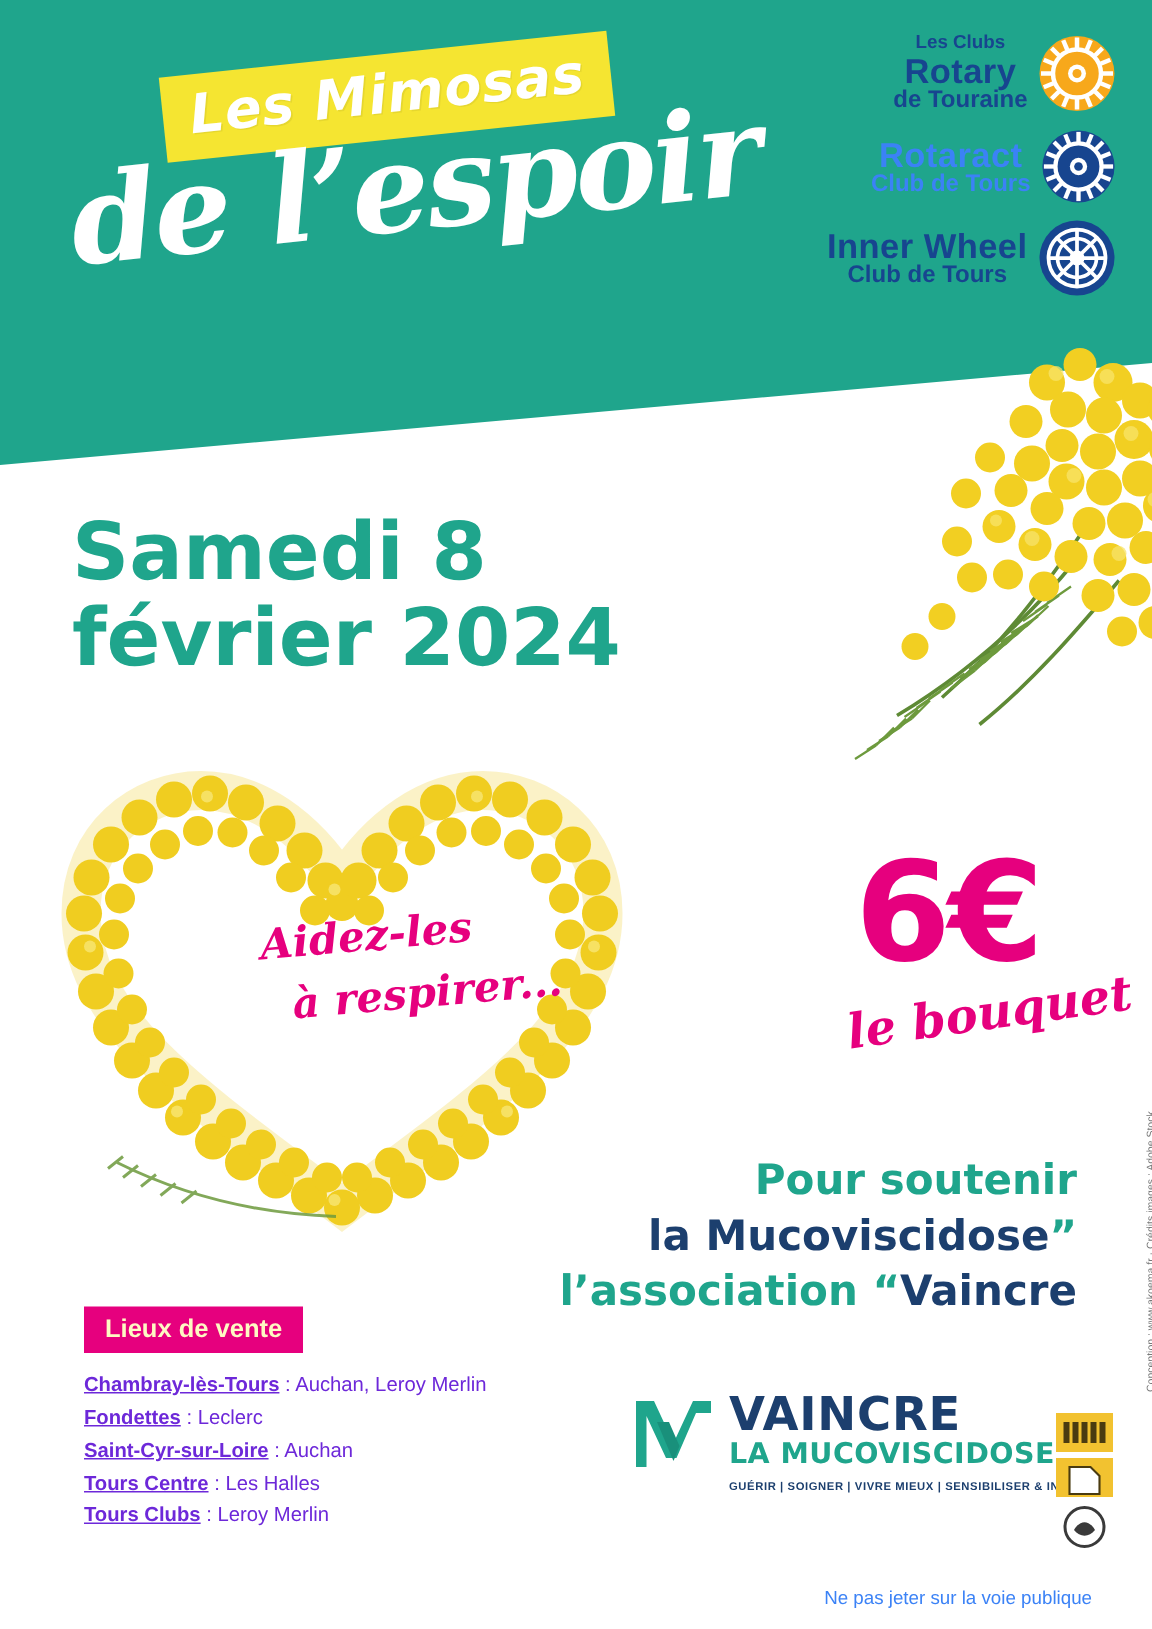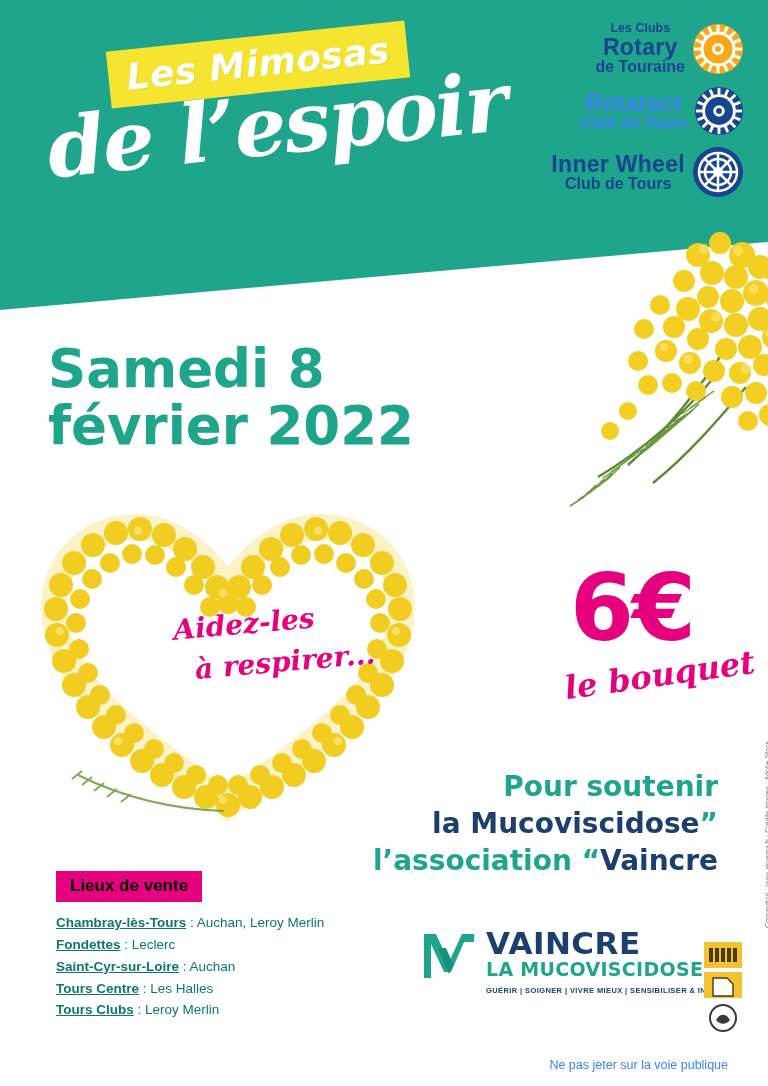--- a/index.html
+++ b/index.html
@@ -167,31 +167,31 @@
     color: #1fa58c;
   }
   .support .b { color: #1c3f6e; }
 
   
   .sales-badge {
     position: absolute;
     left: 56px; top: 871px;
     z-index: 7;
     background: #e6007e;
-    color: #000000;
+    color: #fef9c3;
     font-weight: bold;
     font-size: 17px;
     padding: 5px 14px 6px 14px;
   }
   .sales-list {
     position: absolute;
     left: 56px; top: 912px;
     z-index: 7;
     font-size: 13.5px;
-    color: #0f766e;
+    color: #6d28d9;
     line-height: 1.62;
   }
   .sales-list .city {
     font-weight: bold;
     text-decoration: underline;
   }
 
   
   .vaincre {
     position: absolute;
@@ -422,21 +422,21 @@
         <line x1="7" y1="26" x2="45" y2="26"></line>
         <line x1="12" y1="12" x2="40" y2="40"></line>
         <line x1="40" y1="12" x2="12" y2="40"></line>
       </g>
     </svg>
   </div>
 </div>
 
 <div class="date">
   <div>Samedi 8</div>
-  <div>février 2022</div>
+  <div>février 2024</div>
 </div>
 
 <svg class="heart-wrap" viewBox="0 0 420 360">
   <g>
     <path d="M210 330 C 120 262, 36 208, 36 134 C 36 82, 76 52, 116 52 C 152 52, 186 76, 210 114 C 234 76, 268 52, 304 52 C 344 52, 384 82, 384 134 C 384 208, 300 262, 210 330 Z" fill="none" stroke="#f0cd1f" stroke-width="26" stroke-linecap="round" opacity="0.25"></path>
     <g fill="#f0cd20">
       <circle cx="210" cy="330" r="12"></circle>
         <circle cx="188" cy="322" r="12"></circle>
         <circle cx="166" cy="312" r="12"></circle>
       <circle cx="144" cy="300" r="12"></circle>

